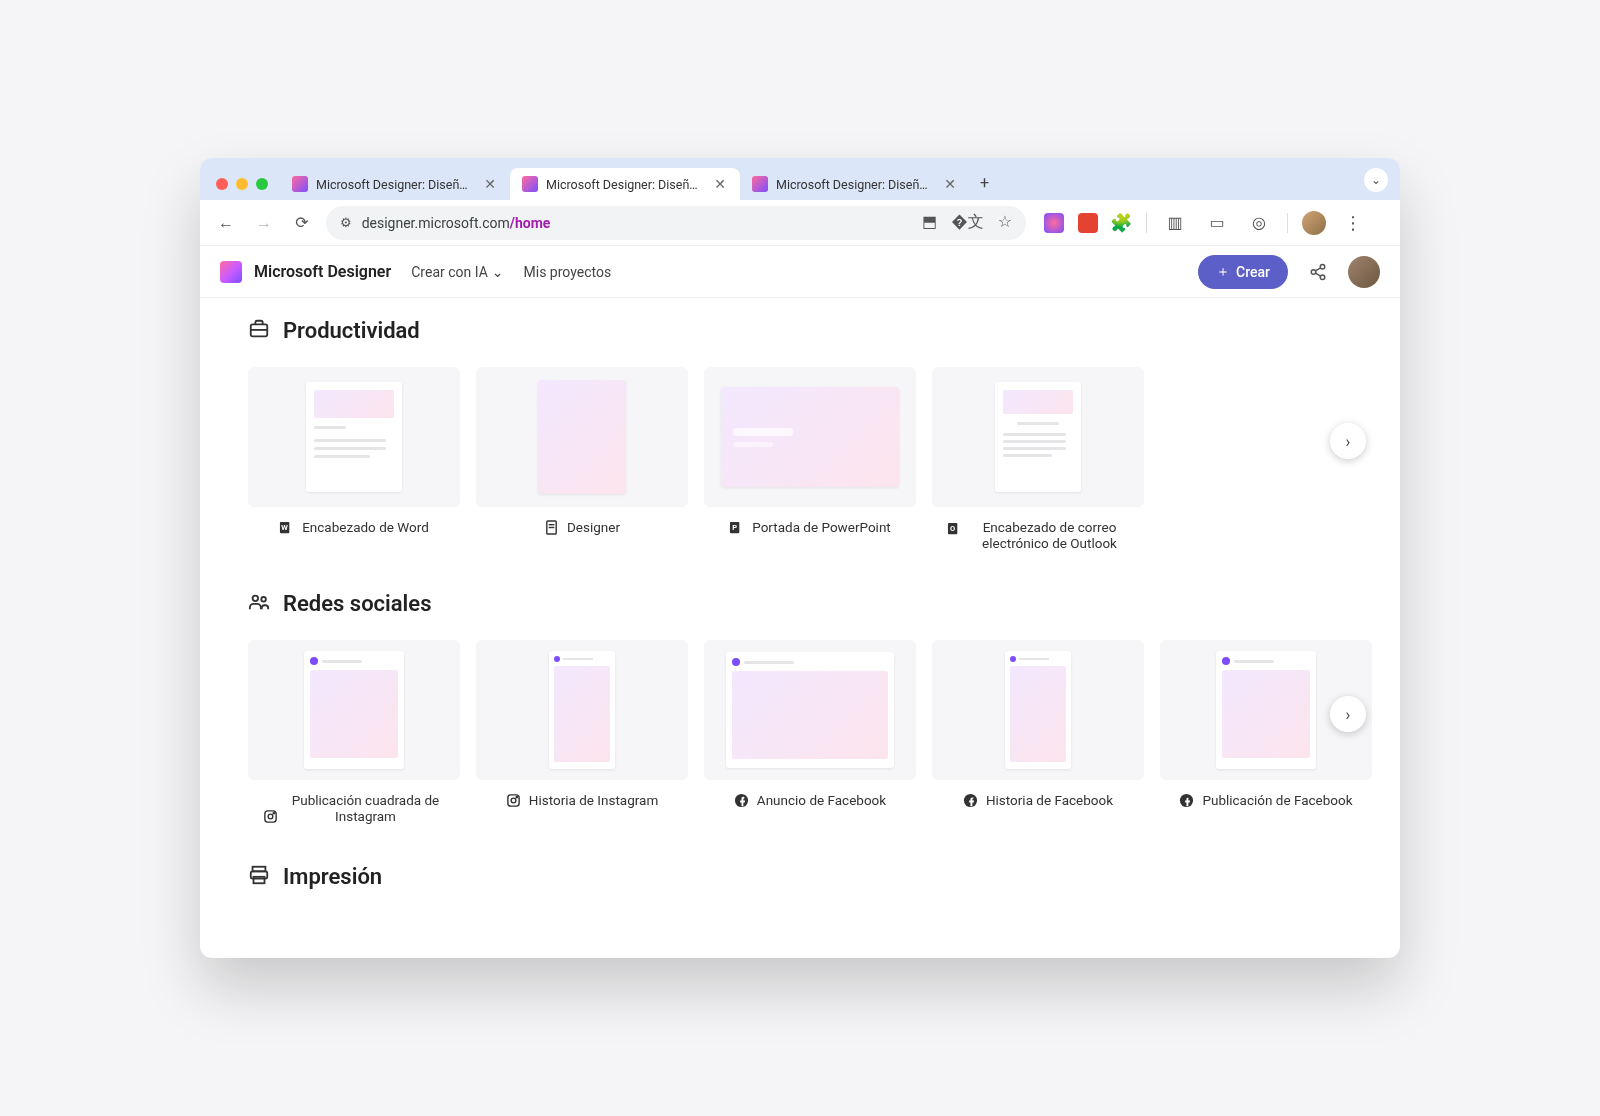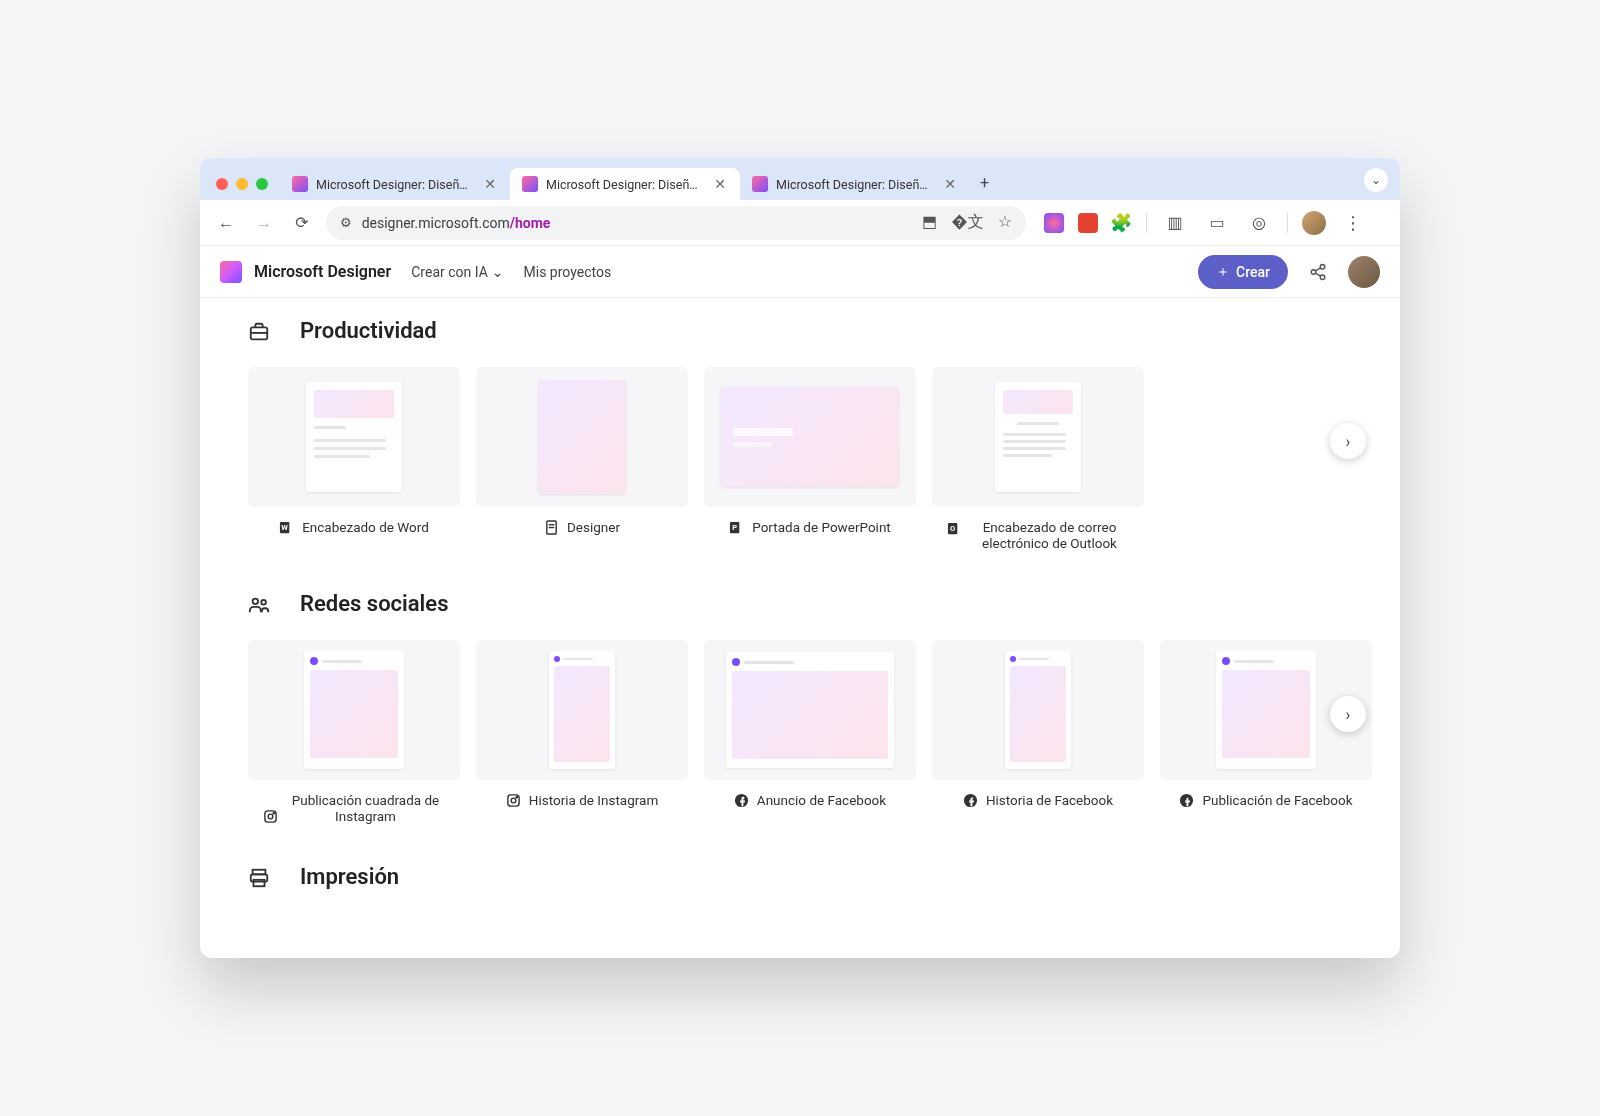--- a/index.html
+++ b/index.html
@@ -41,21 +41,21 @@
 .brand { display:flex; align-items:center; gap:12px; font-weight:600; font-size:16px; color:#222; }
 .brand-logo { width:22px; height:22px; border-radius:4px; background:linear-gradient(135deg,#ff6b9d 0%,#cd5cff 50%,#7c4dff 100%); }
 .nav-item { font-size:14px; color:#444; cursor:pointer; display:flex; align-items:center; gap:4px; }
 .create-btn { margin-left:auto; background:#5b5fc7; color:#fff; border:none; padding:8px 18px; border-radius:20px; font-size:14px; font-weight:500; display:flex; align-items:center; gap:6px; cursor:pointer; }
 .share-icon { width:20px; height:20px; display:flex; align-items:center; justify-content:center; cursor:pointer; color:#555; font-size:16px; }
 .avatar { width:32px; height:32px; border-radius:50%; background:linear-gradient(135deg,#a0826d,#6b5840); cursor:pointer; }
 
 
 .content { flex:1; overflow-y:auto; padding:20px 48px; }
 .section { margin-bottom:40px; }
-.sec-head { display:flex; align-items:flex-end; gap:30px; margin-bottom:24px; }
+.sec-head { display:flex; align-items:flex-start; gap:13px; margin-bottom:24px; }
 .sec-icon { width:22px; height:22px; color:#333; }
 .sec-title { font-size:22px; font-weight:600; color:#222; }
 .cards-wrap { position:relative; }
 .cards { display:flex; gap:16px; }
 .card { width:212px; flex-shrink:0; cursor:pointer; }
 .thumb { width:212px; height:140px; background:#f6f6f8; border-radius:6px; display:flex; align-items:center; justify-content:center; margin-bottom:12px; overflow:hidden; }
 .card-label { display:flex; align-items:center; justify-content:center; gap:8px; font-size:13.5px; color:#333; text-align:center; }
 .card-label .li { width:15px; height:15px; flex-shrink:0; }
 .scroll-next { position:absolute; right:-14px; top:56px; width:36px; height:36px; border-radius:50%; background:#fff; box-shadow:0 2px 8px rgba(0,0,0,0.2); display:flex; align-items:center; justify-content:center; cursor:pointer; font-size:16px; color:#444; }
 

